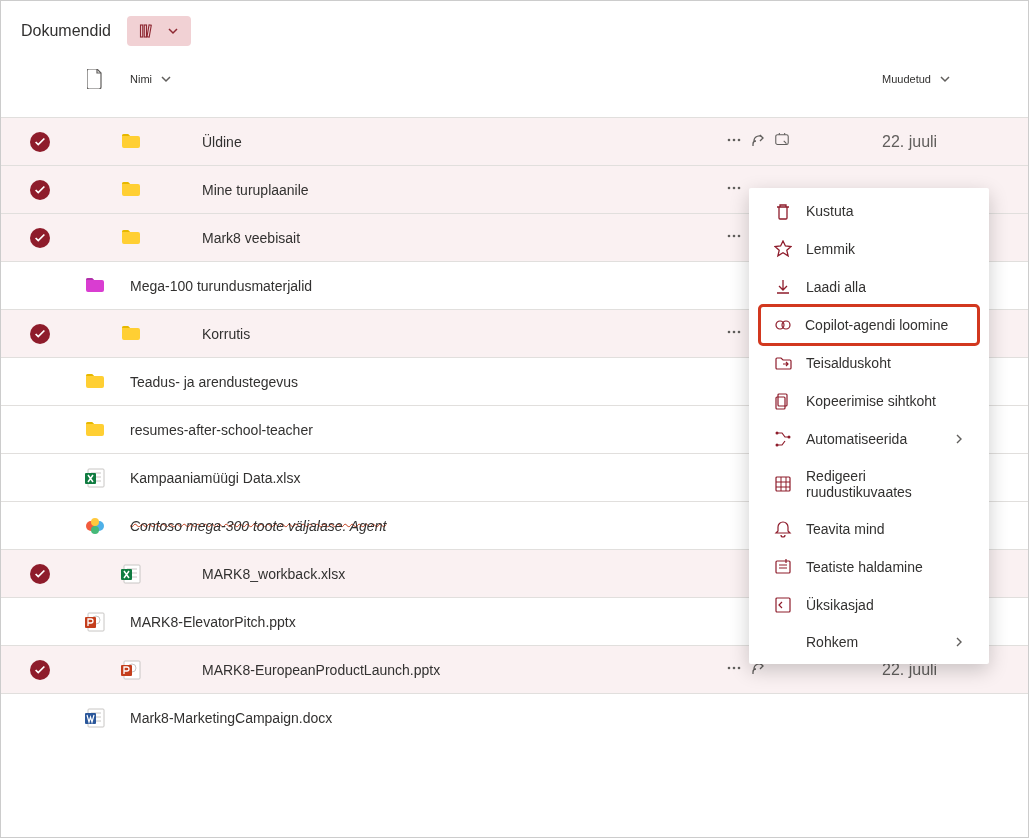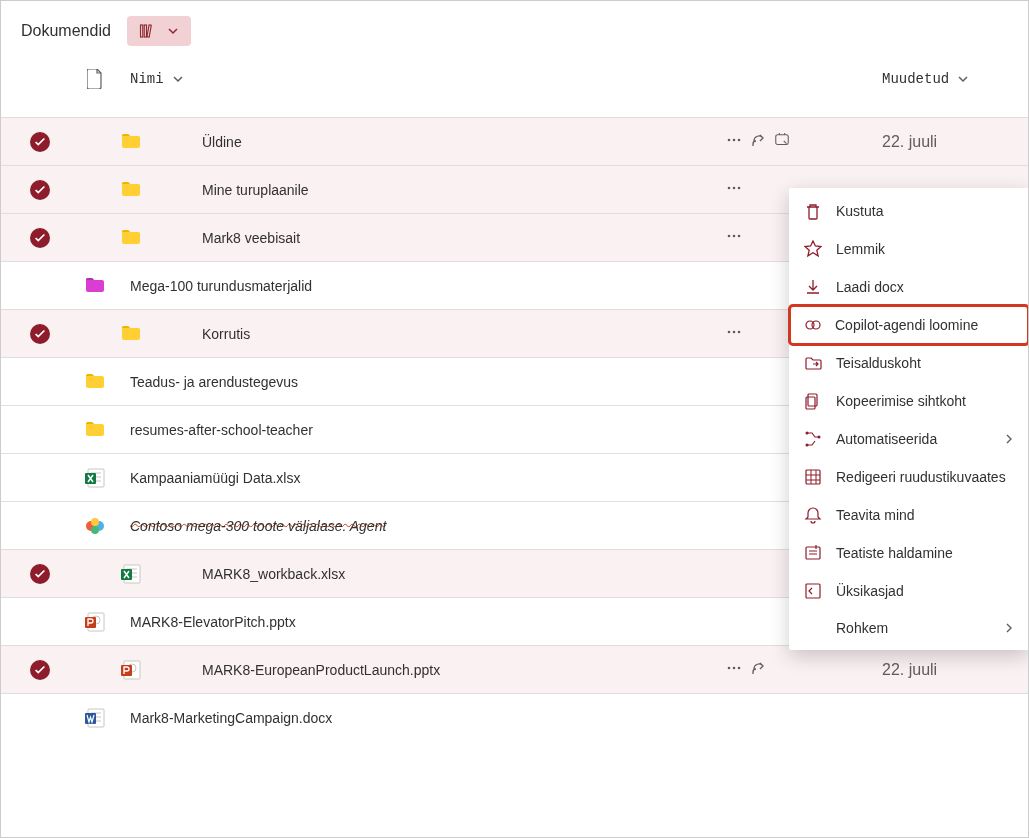--- a/index.html
+++ b/index.html
@@ -34,23 +34,22 @@
     gap: 10px;
     cursor: pointer;
   }
   .library-btn svg.books { width: 18px; height: 18px; }
   .library-btn .chevron { color: #8e2832; }
 
   .column-row {
     display: flex;
     align-items: center;
     padding: 8px 0;
-    font-size: 14px;
+    font-size: 11px;
     color: #323130;
-    font-family: Liberation Mono, monospace;
   }
   .col-select { width: 77px; display:flex; justify-content:center; }
   .col-icon { width: 34px; display:flex; justify-content:center; }
   .col-name { flex: 1; padding-left: 18px; display:flex; align-items:center; gap:8px; }
   .col-actions { width:120px; display:flex; justify-content:flex-start; gap:8px; color:#605e5c;}
   .col-modified { width: 146px; padding-right:20px; display:flex; align-items:center; gap:8px; }
 
   .column-header { font-weight: 400; color:#323130; }
   .column-header .chevron { color:#605e5c; }
 
@@ -74,27 +73,27 @@
   .col-actions .icon-btn { cursor:pointer; color:#605e5c; }
   .icon-btn svg { width:16px; height:16px; }
   .modified-text { color:#605e5c; font-size:16px; }
   .file-type-icon { width:20px; height:20px; }
   .doc-icon { width:16px; height:20px; }
 
   
   .context-menu {
     position: absolute;
     top: 187px;
-    left: 788px;
+    left: 748px;
     width: 240px;
     background:#fff;
     box-shadow: 0 6px 20px rgba(0,0,0,0.2);
     border-radius: 2px;
     z-index: 50;
-    padding: 4px 1px;
+    padding: 4px 11px;
   }
   .menu-item {
     display:flex;
     align-items:center;
     gap: 14px;
     padding: 10px 14px;
     color:#323130;
     cursor:pointer;
     font-size:14px;
   }
@@ -429,21 +428,21 @@
         </svg>
       </span>
       <span class="mi-label">Lemmik</span>
     </div>
     <div class="menu-item">
       <span class="mi-icon">
         <svg width="18" height="18" viewBox="0 0 18 18">
           <use href="#mi-download"></use>
         </svg>
       </span>
-      <span class="mi-label">Laadi docx</span>
+      <span class="mi-label">Laadi alla</span>
     </div>
     <div class="menu-item highlighted">
       <span class="mi-icon">
         <svg width="18" height="18" viewBox="0 0 18 18">
           <use href="#mi-copilot-create"></use>
         </svg>
       </span>
       <span class="mi-label">Copilot-agendi loomine</span>
     </div>
     <div class="menu-item">

